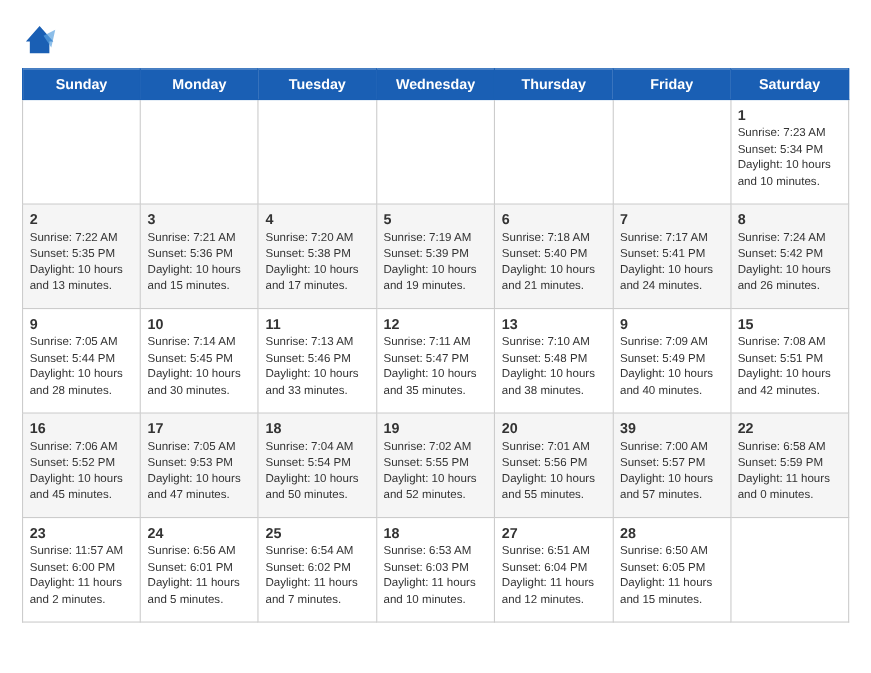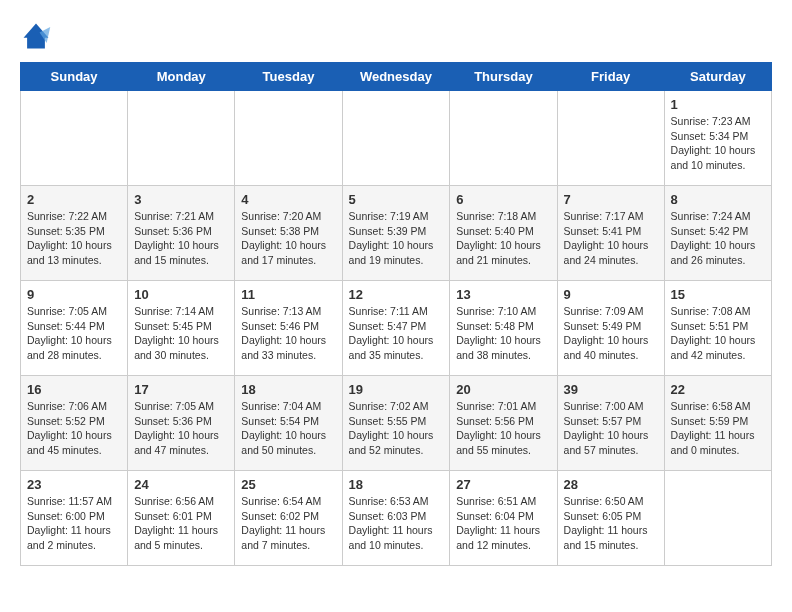--- a/index.html
+++ b/index.html
@@ -223,21 +223,21 @@
       <tr>
         <td>
           <span class="day-num">16</span>
           <div class="day-info">Sunrise: 7:06 AM
 Sunset: 5:52 PM
 Daylight: 10 hours and 45 minutes.</div>
         </td>
         <td>
           <span class="day-num">17</span>
           <div class="day-info">Sunrise: 7:05 AM
-Sunset: 5:36 PM
+Sunset: 9:53 PM
 Daylight: 10 hours and 47 minutes.</div>
         </td>
         <td>
           <span class="day-num">18</span>
           <div class="day-info">Sunrise: 7:04 AM
 Sunset: 5:54 PM
 Daylight: 10 hours and 50 minutes.</div>
         </td>
         <td>
           <span class="day-num">19</span>

